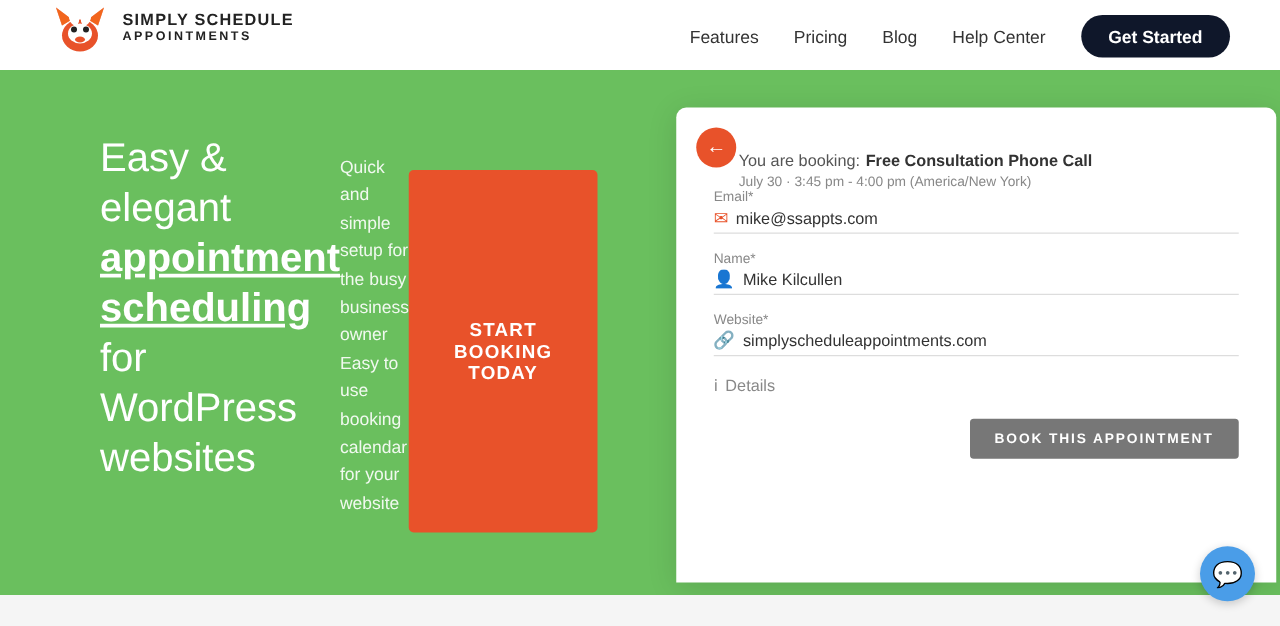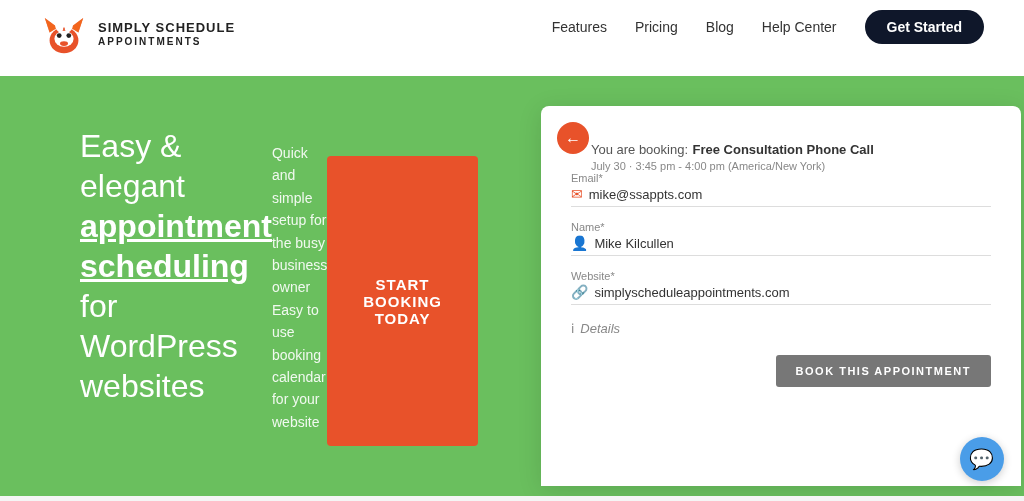--- a/index.html
+++ b/index.html
@@ -2,24 +2,24 @@
 <html><head>
   <meta charset="utf-8">
   <style>
     * { box-sizing: border-box; margin: 0; padding: 0; }
     body { font-family: -apple-system, BlinkMacSystemFont, 'Segoe UI', sans-serif; background: #5cb85c; }
 
     
     nav {
       background: #fff;
       display: flex;
-      align-items: flex-start;
+      align-items: flex-end;
       justify-content: space-between;
       padding: 10px 40px;
-      height: 76px;
+      height: 56px;
     }
     .logo-area {
       display: flex;
       align-items: center;
       gap: 10px;
     }
     .logo-text {
       display: flex;
       flex-direction: column;
       line-height: 1.1;
@@ -200,21 +200,20 @@
       gap: 6px;
       margin-top: 4px;
     }
     .details-icon {
       font-size: 13px;
       color: #888;
     }
     .details-label {
       font-size: 13px;
       color: #888;
-      font-style: italic;
     }
     .book-btn {
       float: right;
       margin-top: 18px;
       background: #777;
       color: #fff;
       border: none;
       border-radius: 3px;
       padding: 10px 20px;
       font-size: 11px;

